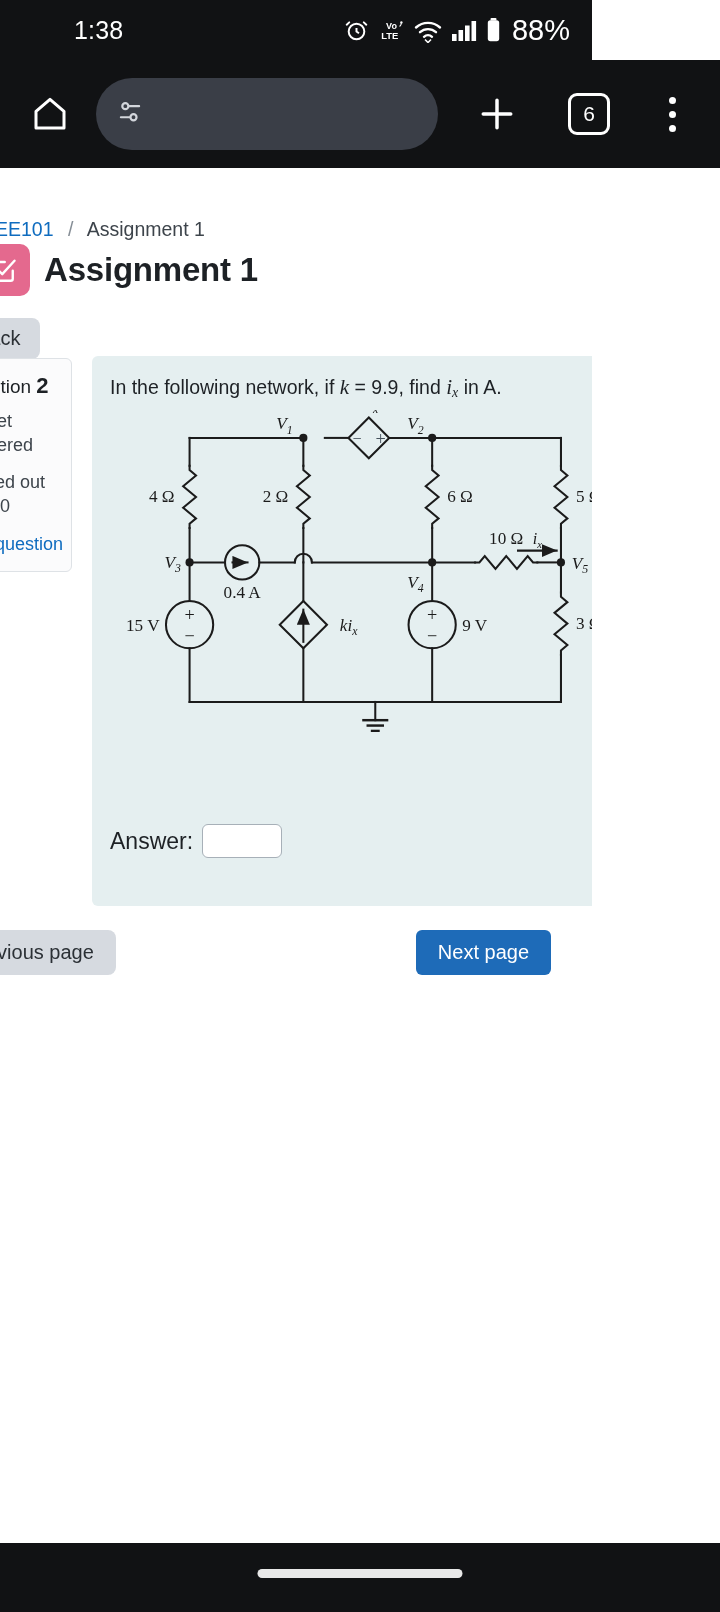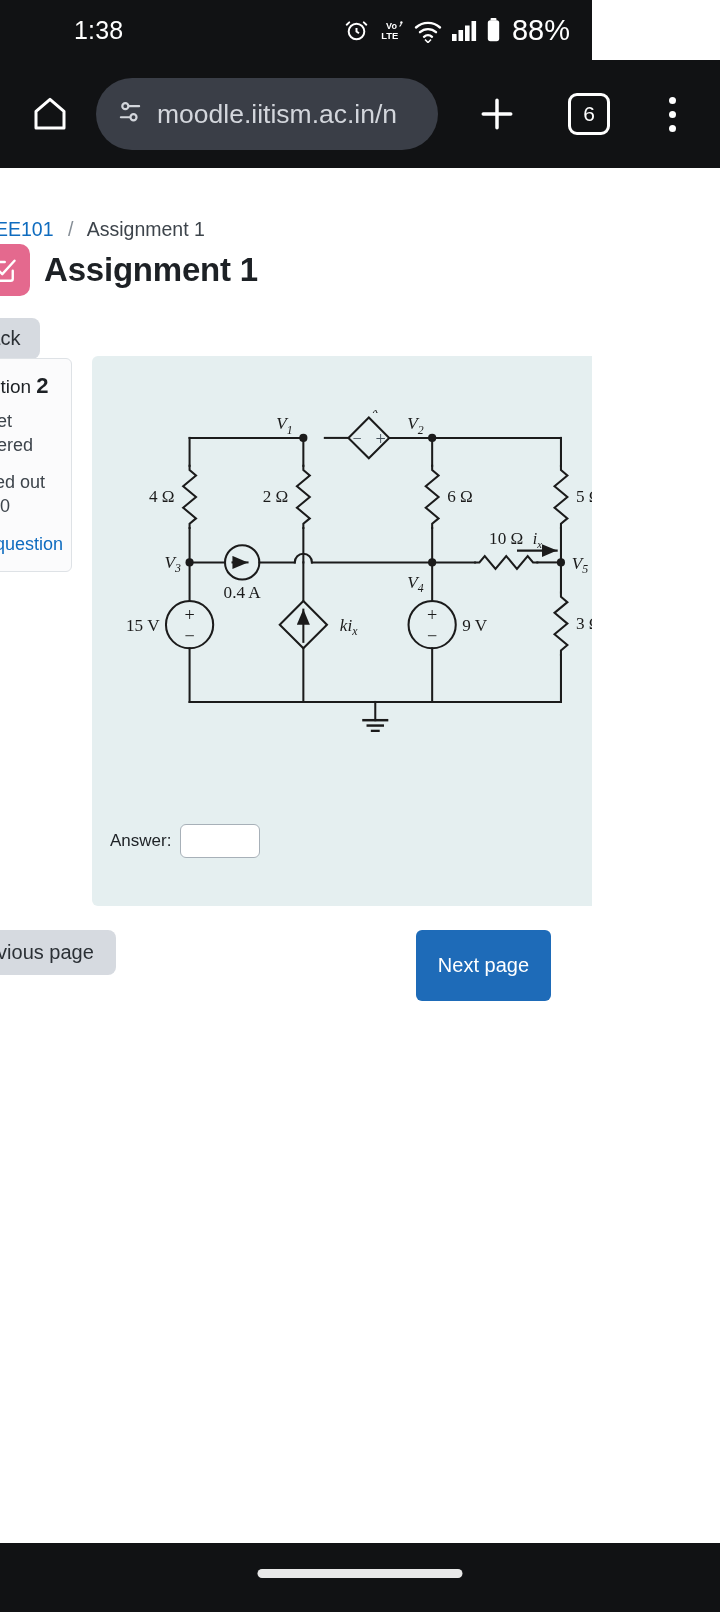--- a/index.html
+++ b/index.html
@@ -102,39 +102,39 @@
   .qtext .mathi { font-family: "Liberation Serif", serif; font-style: italic; font-size: 21px; }
   .qtext .sub { font-size: 14px; vertical-align: -3px; font-style: italic; }
 
   .circuit-wrap { position: absolute; left: 24px; top: 54px; width: 540px; height: 322px; }
   .circuit-wrap svg { display: block; }
 
   .answer-row {
     position: absolute; left: 18px; top: 468px;
     display: flex; align-items: center; gap: 9px;
   }
-  .answer-label { font-size: 17px; color: #1d2125; }
+  .answer-label { font-size: 23px; color: #1d2125; }
   .answer-input {
     width: 80px; height: 34px; background: #ffffff;
     border: 1px solid #a7b0b8; border-radius: 6px;
     font-family: "Liberation Sans", sans-serif; font-size: 18px;
     padding: 0 8px; color: #1d2125; outline: none;
   }
 
   .prev-btn {
     position: absolute; left: -56px; top: 762px;
     background: #d6dae0; color: #2b3035; border: none; border-radius: 8px;
     font-family: "Liberation Sans", sans-serif; font-size: 20px;
     padding: 11px 22px; white-space: nowrap;
   }
   .next-btn {
     position: absolute; right: 41px; top: 762px;
     background: #1e6bb8; color: #ffffff; border: none; border-radius: 6px;
     font-family: "Liberation Sans", sans-serif; font-size: 20px;
-    padding: 24px 22px; white-space: nowrap;
+    padding: 11px 22px; white-space: nowrap;
   }
 
   
   .navbar {
     position: absolute; left: 0; top: 1543px; width: 720px; height: 69px;
     background: #111214;
   }
   .nav-pill {
     position: absolute; left: 50%; transform: translateX(-50%); top: 26px;
     width: 205px; height: 9px; background: #e8e8e8; border-radius: 5px;
@@ -198,21 +198,20 @@
 
     <div class="omnibox">
       <span>
         <svg width="28" height="28" viewBox="0 0 24 24" fill="none" stroke="#d3d6dc" stroke-width="1.9">
           <circle cx="8" cy="7" r="2.6"></circle>
             <path d="M11.4 7h8.4" stroke-linecap="round"></path>
           <circle cx="15" cy="16.5" r="2.6"></circle>
             <path d="M11.6 16.5H4.2" stroke-linecap="round"></path>
         </svg>
       </span>
-      <span class="url">moodle.iitism.ac.in/n</span>
     </div>
 
     <div class="plus-btn tb-btn">
       <svg width="44" height="44" viewBox="0 0 24 24" stroke="#fff" stroke-width="1.9" stroke-linecap="round">
         <path d="M12 4.5v15M4.5 12h15"></path>
       </svg>
     </div>
 
     <div class="tabs-btn tb-btn">
       <div class="tabs-box">6</div>
@@ -250,20 +249,23 @@
         <span>Question</span>
         <b>2</b>
       </div>
       <div class="q-state">Not yet answered</div>
       <div class="q-marks">Marked out of 1.00</div>
       <div class="q-flag">Flag question</div>
     </div>
 
     <div class="qcard">
 
+      <div class="qtext">
+        <span>In the following network, if </span><span class="mathi">k</span><span> = 9.9, find </span><span class="mathi">i</span><span class="mathi sub">x</span><span> in A.</span>
+      </div>
 
       <div class="circuit-wrap">
         <svg width="540" height="322" viewBox="0 0 470 300">
           <defs>
             <marker id="arr" markerWidth="9" markerHeight="9" refX="7.4" refY="3.2" orient="auto">
               <path d="M0,0 L7.6,3.2 L0,6.4 z" fill="#1b1b1b"></path>
             </marker>
             <marker id="arrup" markerWidth="9" markerHeight="9" refX="7.4" refY="3.2" orient="auto">
               <path d="M0,0 L7.6,3.2 L0,6.4 z" fill="#1b1b1b"></path>
             </marker>

